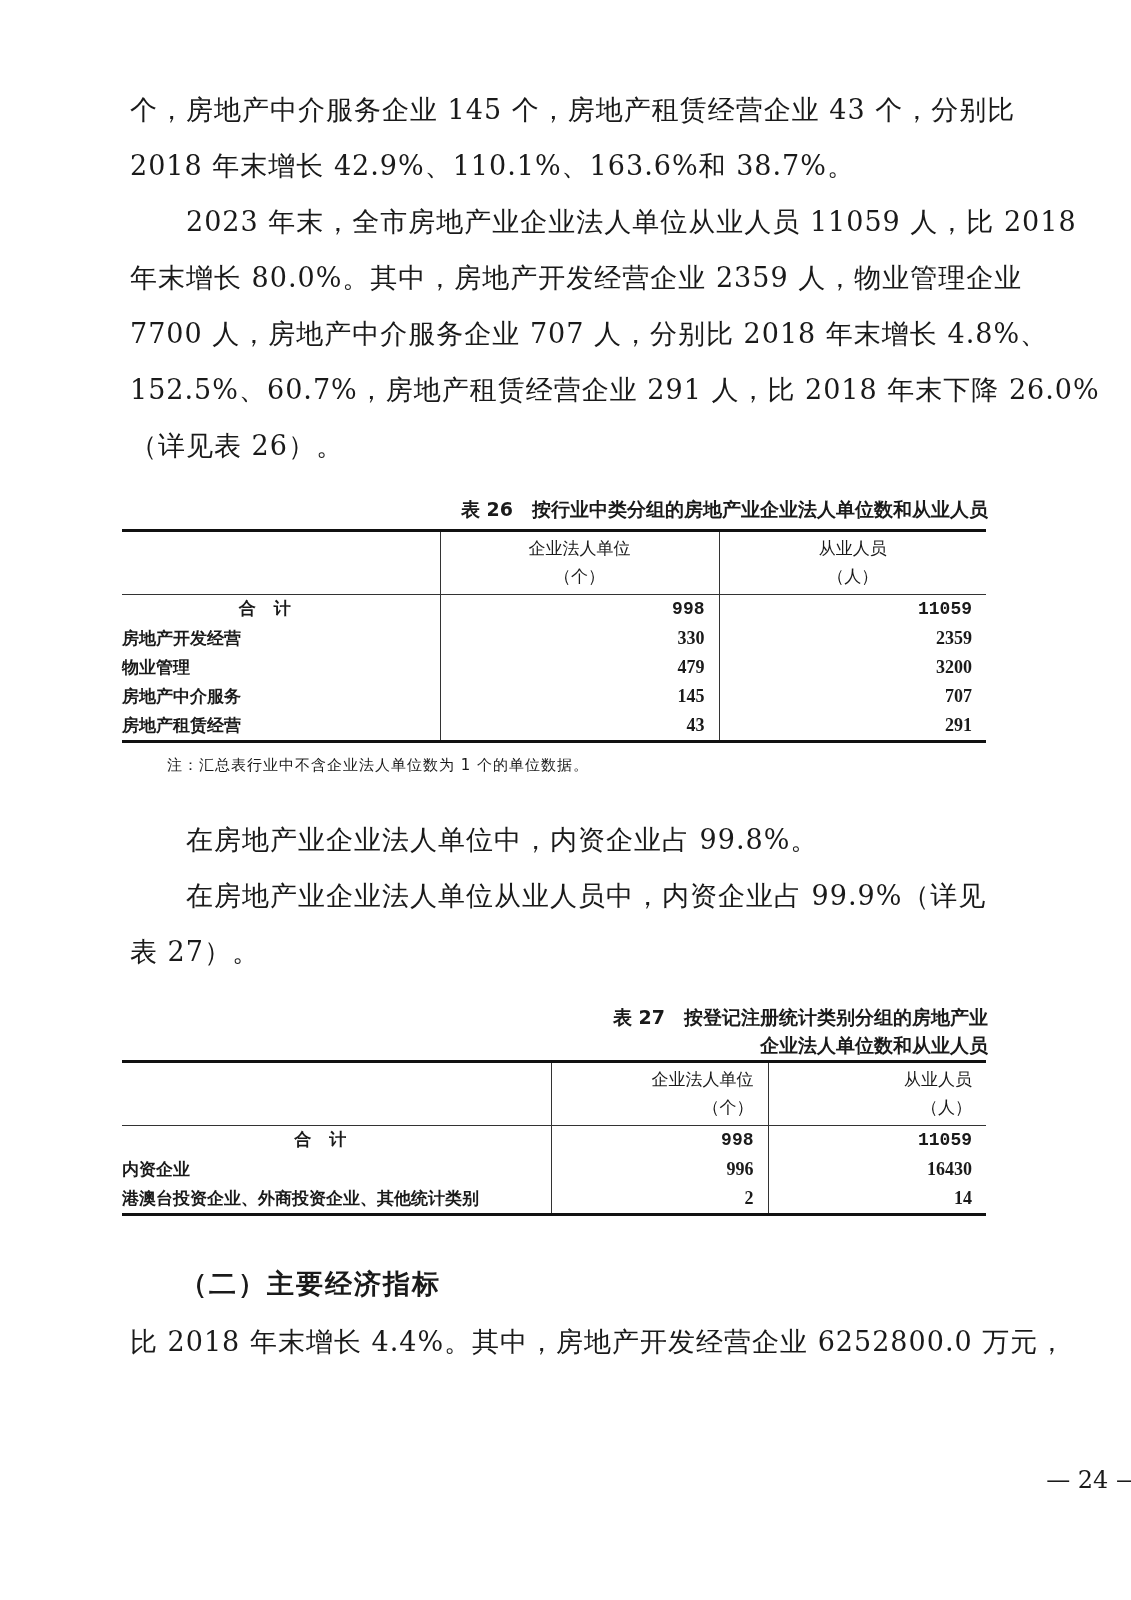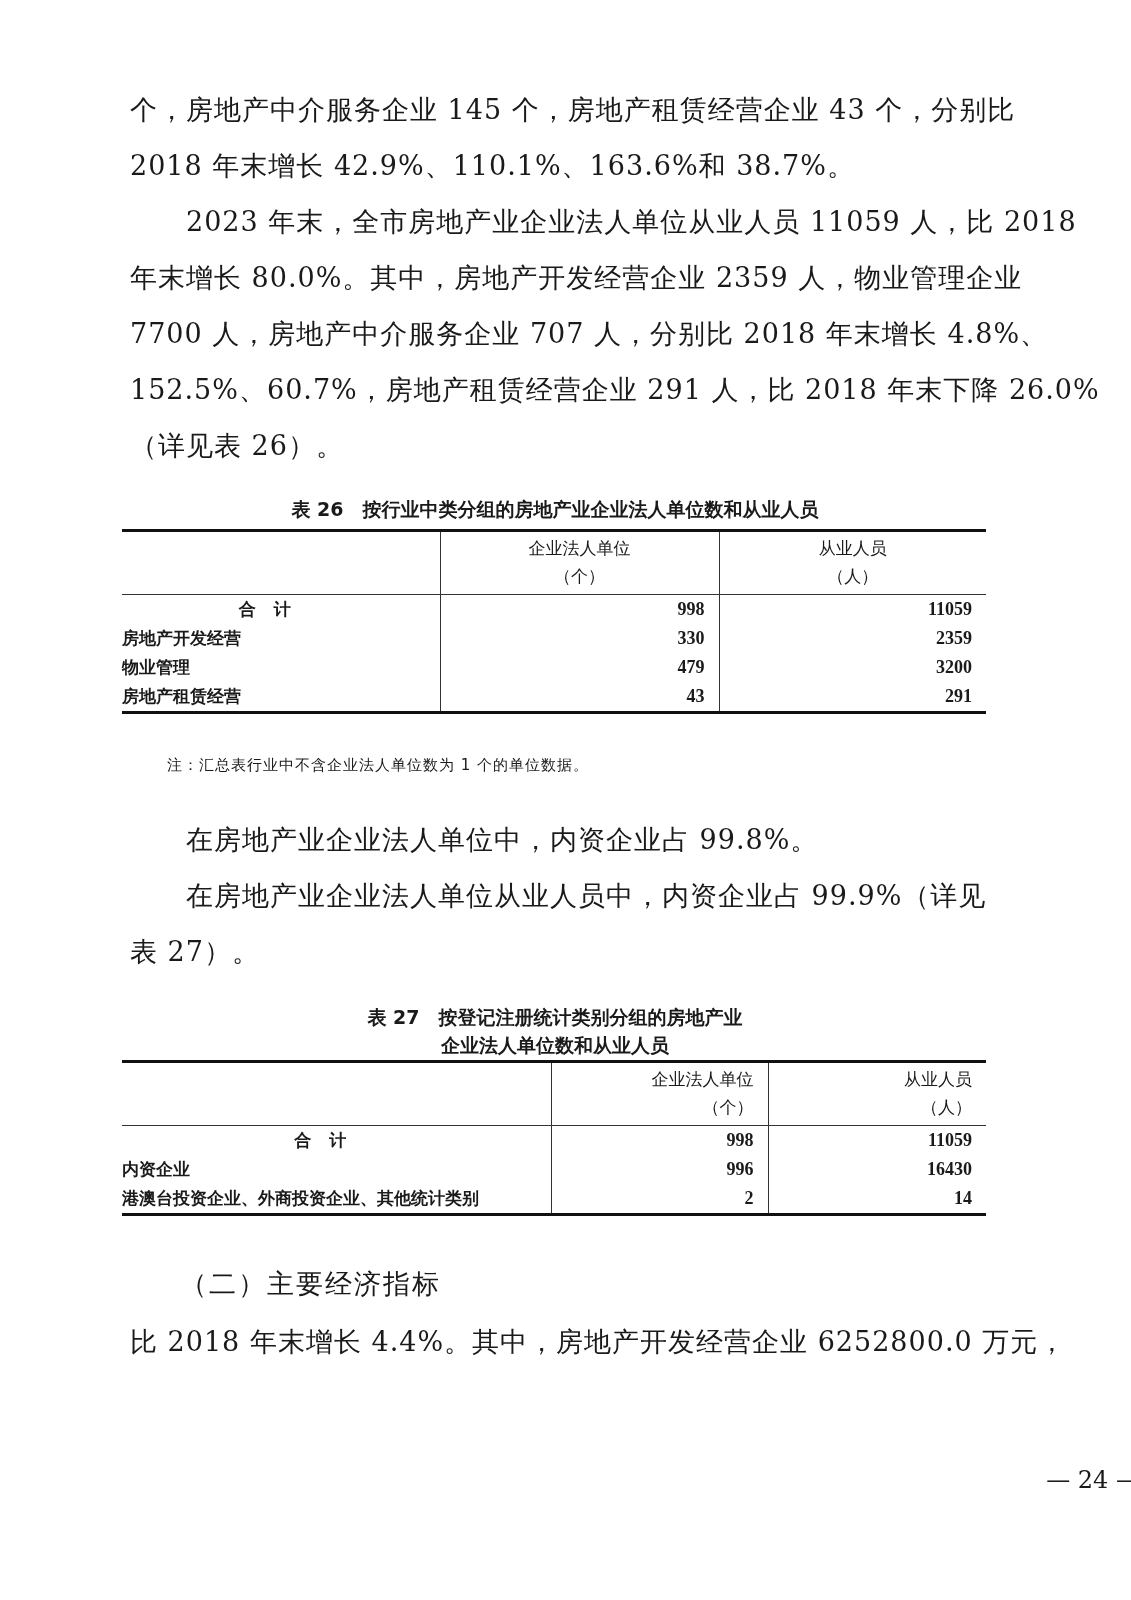--- a/index.html
+++ b/index.html
@@ -9,48 +9,48 @@
     color: #1a1a1a;
   }
   .para {
     position: absolute; left: 122px; width: 866px;
     font-size: 27px; line-height: 56px; letter-spacing: 1px;
     text-align: justify; margin: 0;
   }
   .line { display: block; white-space: nowrap; margin-left: 8px; }
   .indent { padding-left: 56px; }
   .caption {
-    position: absolute; left: 122px; width: 866px; text-align: center;
+    position: absolute; left: 122px; width: 866px; text-align: right;
     font-family: "DejaVu Sans", "Liberation Sans", sans-serif;
     font-weight: bold; font-size: 19px; line-height: 28px; margin: 0;
   }
   table.stat {
     position: absolute; left: 122px; width: 864px;
     border-collapse: collapse;
     font-family: "Liberation Serif", "DejaVu Serif", serif;
     font-size: 18px;
     border-top: 3px solid #111; border-bottom: 3px solid #111;
   }
   table.stat th {
     font-weight: normal; font-family: "DejaVu Sans", "Liberation Sans", sans-serif;
     font-size: 17px; line-height: 28px; padding: 2px 14px 4px;
     border-bottom: 1px solid #333;
   }
   table.stat td { padding: 0 14px; height: 29px; line-height: 29px; font-weight: bold; }
   table.stat td.lbl { font-family: "DejaVu Sans", "Liberation Sans", sans-serif; font-size: 17px; padding-left: 0; }
   table.stat td.num { text-align: right; }
   table.stat .vline { border-left: 1px solid #333; }
-  table.stat tr.total td { font-weight: bold; }
+  table.stat tr.total td { font-weight: bold; font-family: Liberation Mono, monospace; }
   table.stat tr.total td.lbl { text-align: center; letter-spacing: 18px; }
   .note {
     position: absolute; left: 167px; font-size: 15px;
     font-family: "DejaVu Sans", "Liberation Sans", sans-serif; letter-spacing: 1px;
   }
   .heading {
-    position: absolute; left: 180px; font-size: 27px; font-weight: normal;
+    position: absolute; left: 180px; font-size: 27px; font-weight: bold;
     font-family: "DejaVu Sans", "Liberation Sans", sans-serif; letter-spacing: 2px;
   }
   .page-num {
     position: absolute; left: 9px; width: 1131px; top: 1466px; text-align: right;
     font-size: 24px;
   }
 </style>
 </head>
 <body>
 
@@ -95,20 +95,25 @@
     </tr>
     <tr>
       <td class="lbl">房地产开发经营</td>
       <td class="num vline">330</td>
       <td class="num vline">2359</td>
     </tr>
     <tr>
       <td class="lbl">物业管理</td>
       <td class="num vline">479</td>
       <td class="num vline">3200</td>
+    </tr>
+    <tr>
+      <td class="lbl">房地产中介服务</td>
+      <td class="num vline">145</td>
+      <td class="num vline">707</td>
     </tr>
     <tr>
       <td class="lbl">房地产租赁经营</td>
       <td class="num vline">43</td>
       <td class="num vline">291</td>
     </tr>
   </tbody>
 </table>
 <div class="note" style="top:756px;">注：汇总表行业中不含企业法人单位数为 1 个的单位数据。</div>
 

